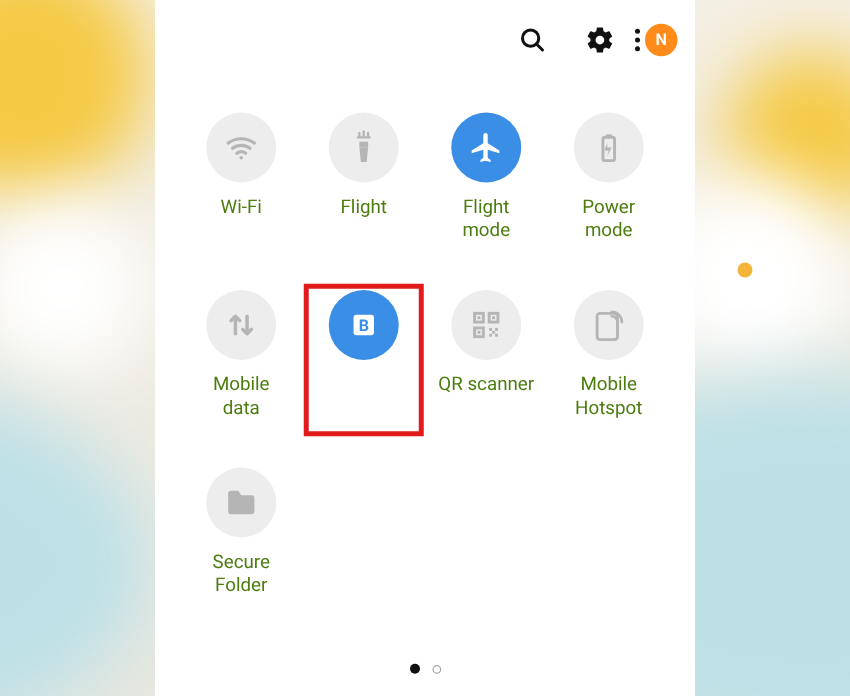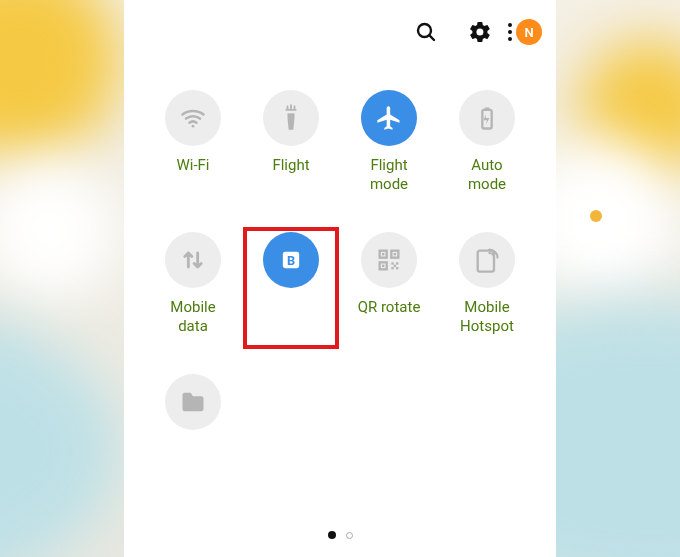--- a/index.html
+++ b/index.html
@@ -179,21 +179,21 @@
     </div>
 
     <div class="tile">
       <div class="circle off">
         <svg viewBox="0 0 24 24" fill="currentColor">
           <rect x="8" y="5" width="8" height="16" rx="1.5" fill="none" stroke="currentColor" stroke-width="2"></rect>
             <rect x="10" y="3" width="4" height="2"></rect>
             <path d="M11 9l-2 5h3l-1 4 3-6h-3z"></path>
         </svg>
       </div>
-      <div class="tile-label">Auto
+      <div class="tile-label">Power
 mode</div>
     </div>
 
     <div class="tile">
       <div class="circle off">
         <svg viewBox="0 0 24 24" fill="none" stroke="currentColor" stroke-width="2.4" stroke-linecap="round" stroke-linejoin="round">
           <path d="M8 18V6M8 6l-3 3M8 6l3 3"></path>
             <path d="M16 6v12M16 18l-3-3M16 18l3-3"></path>
         </svg>
       </div>
@@ -219,40 +219,42 @@
             <rect x="6" y="6" width="2" height="2"></rect>
             <rect x="16" y="6" width="2" height="2"></rect>
             <rect x="6" y="16" width="2" height="2"></rect>
             <rect x="14" y="14" width="2" height="2"></rect>
             <rect x="18" y="14" width="2" height="2"></rect>
             <rect x="14" y="18" width="2" height="2"></rect>
             <rect x="18" y="18" width="2" height="2"></rect>
             <rect x="16" y="16" width="2" height="2"></rect>
         </svg>
       </div>
-      <div class="tile-label">QR rotate</div>
+      <div class="tile-label">QR scanner</div>
     </div>
 
     <div class="tile">
       <div class="circle off">
         <svg viewBox="0 0 24 24" fill="currentColor">
           <path d="M6 4h9a3 3 0 0 1 3 3v13a2 2 0 0 1-2 2H6a2 2 0 0 1-2-2V6a2 2 0 0 1 2-2z" fill="none" stroke="currentColor" stroke-width="2"></path>
             <path d="M14 6a4 4 0 0 1 4 4M14 3a7 7 0 0 1 7 7" fill="none" stroke="currentColor" stroke-width="1.8" stroke-linecap="round"></path>
         </svg>
       </div>
       <div class="tile-label">Mobile
 Hotspot</div>
     </div>
 
     <div class="tile">
       <div class="circle off">
         <svg viewBox="0 0 24 24" fill="currentColor">
           <path d="M3 6a2 2 0 0 1 2-2h5l2 3h7a2 2 0 0 1 2 2v9a2 2 0 0 1-2 2H5a2 2 0 0 1-2-2V6z"></path>
         </svg>
       </div>
+      <div class="tile-label">Secure
+Folder</div>
     </div>
 
   </div>
 
   <div class="pager">
     <div class="dot active"></div>
     <div class="dot inactive"></div>
   </div>
 
   <div class="highlight" style="left:119px; top:227px; width:96px; height:122px;"></div>

